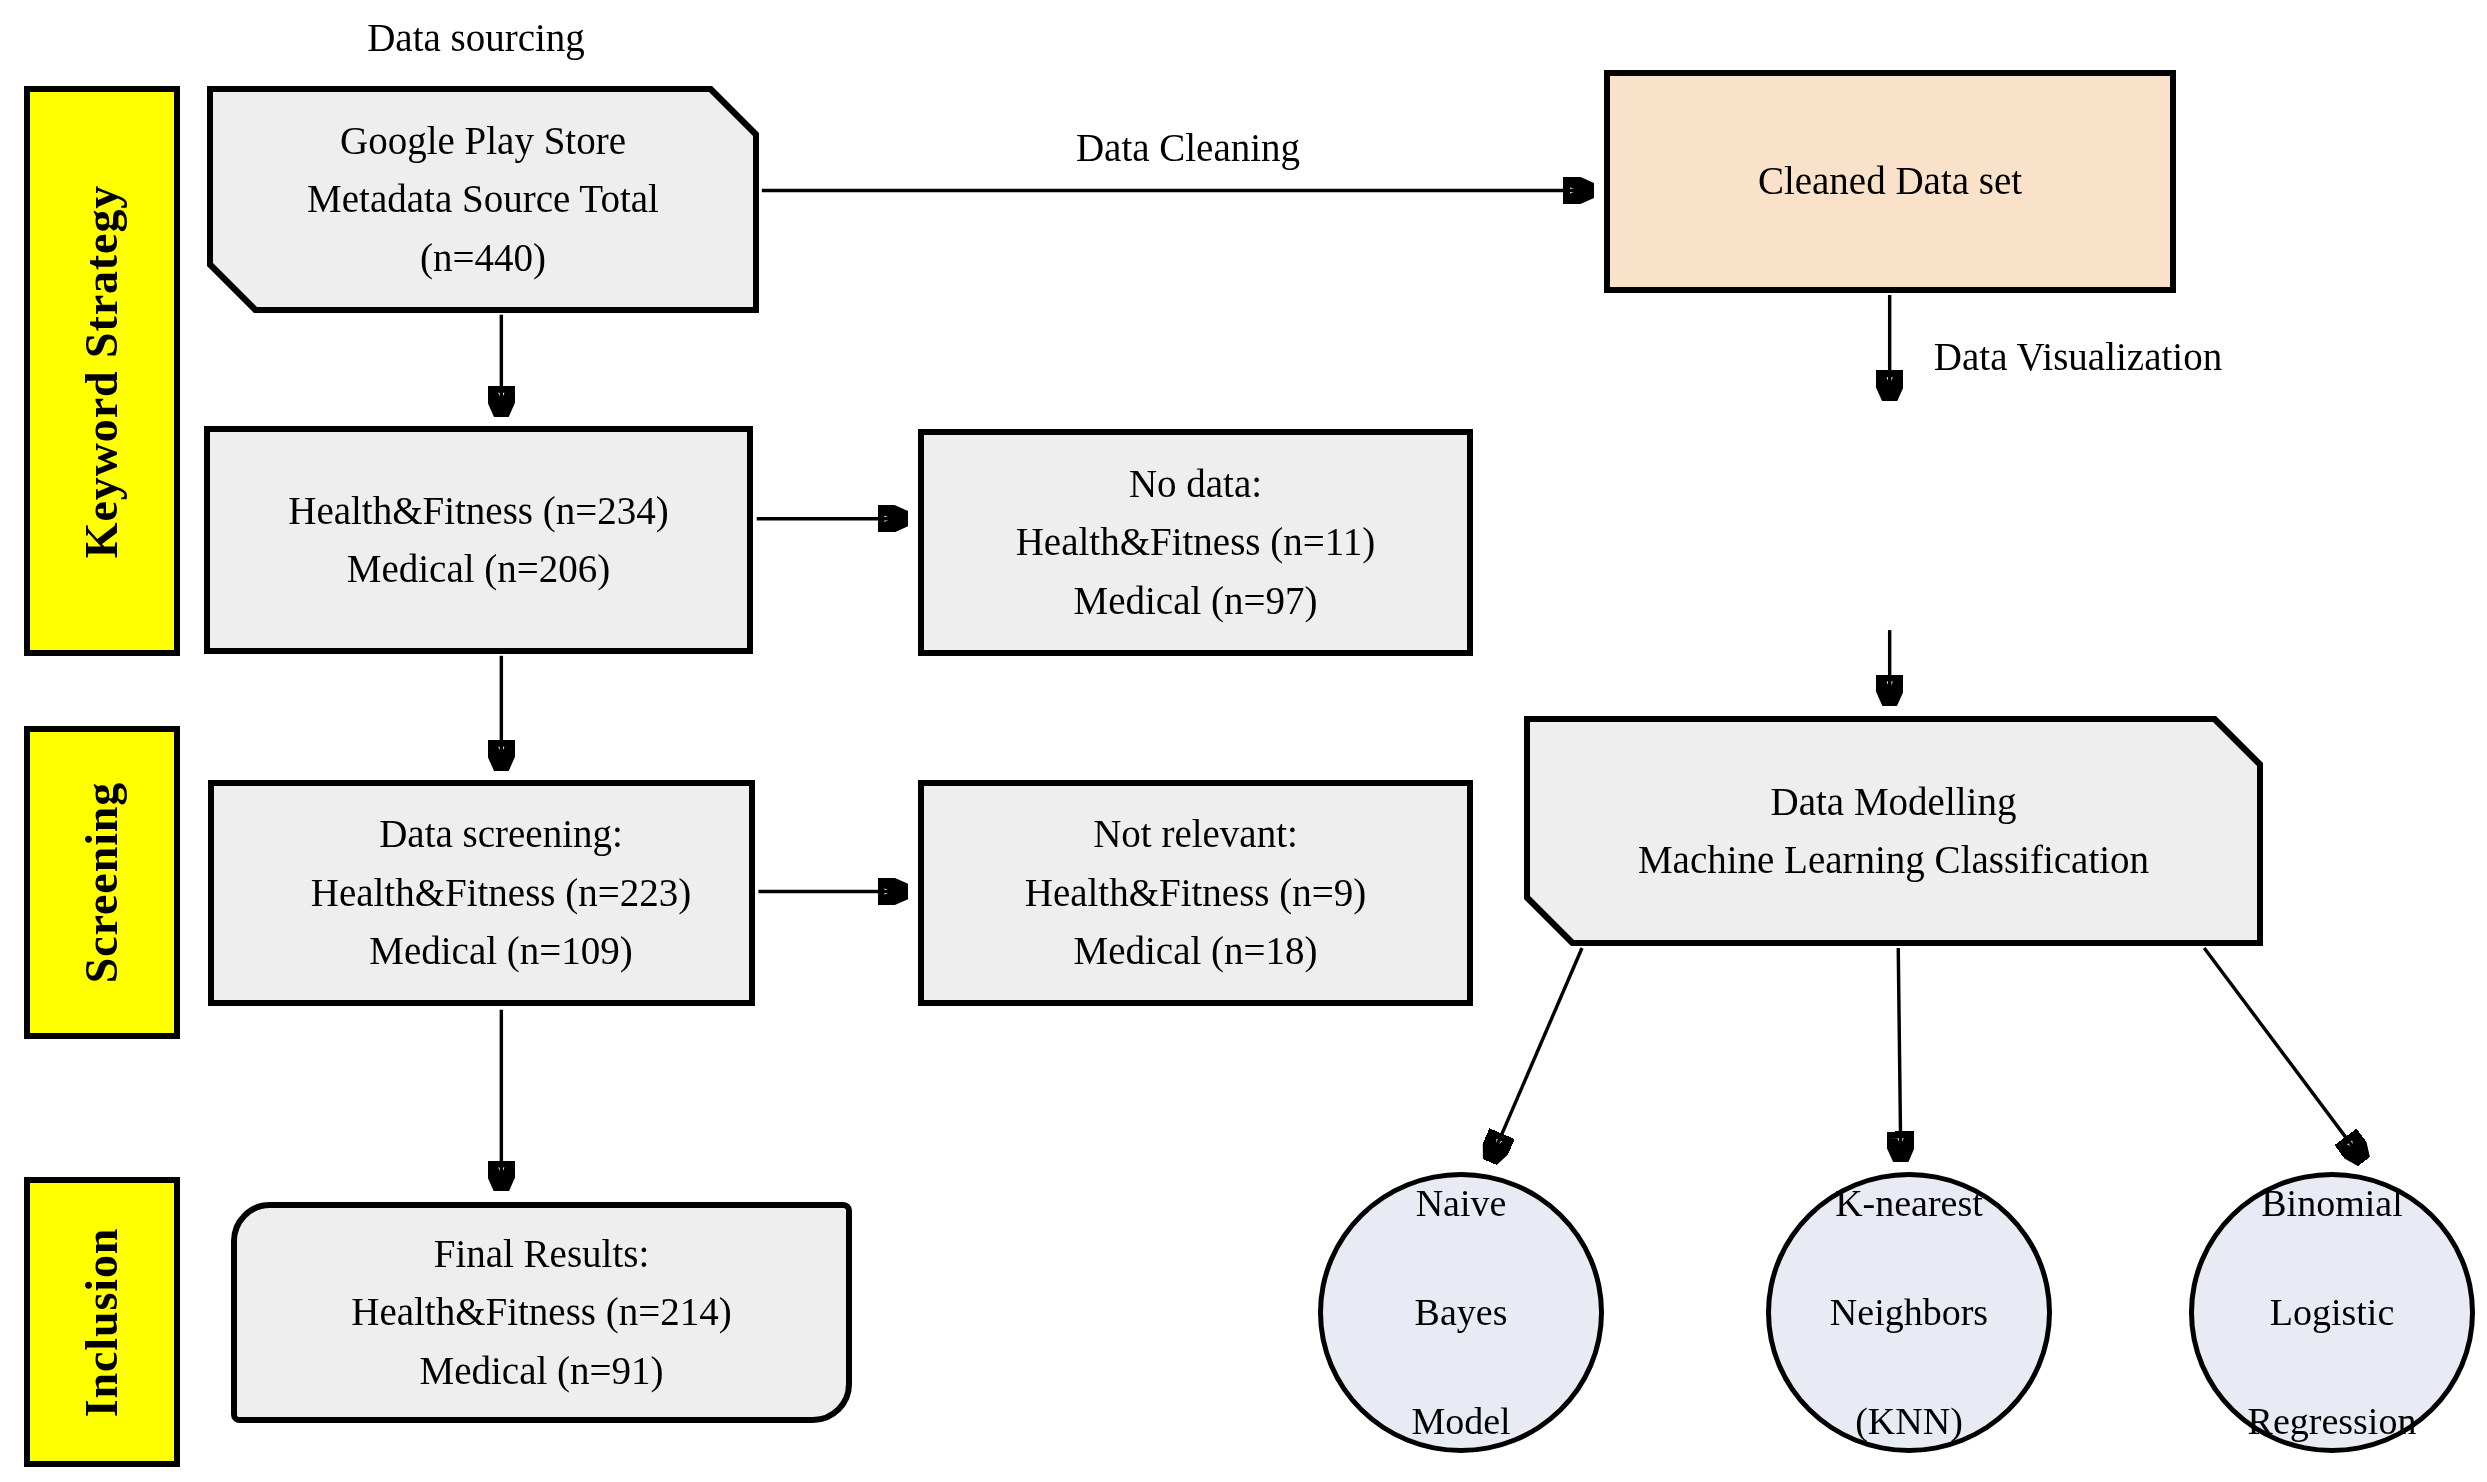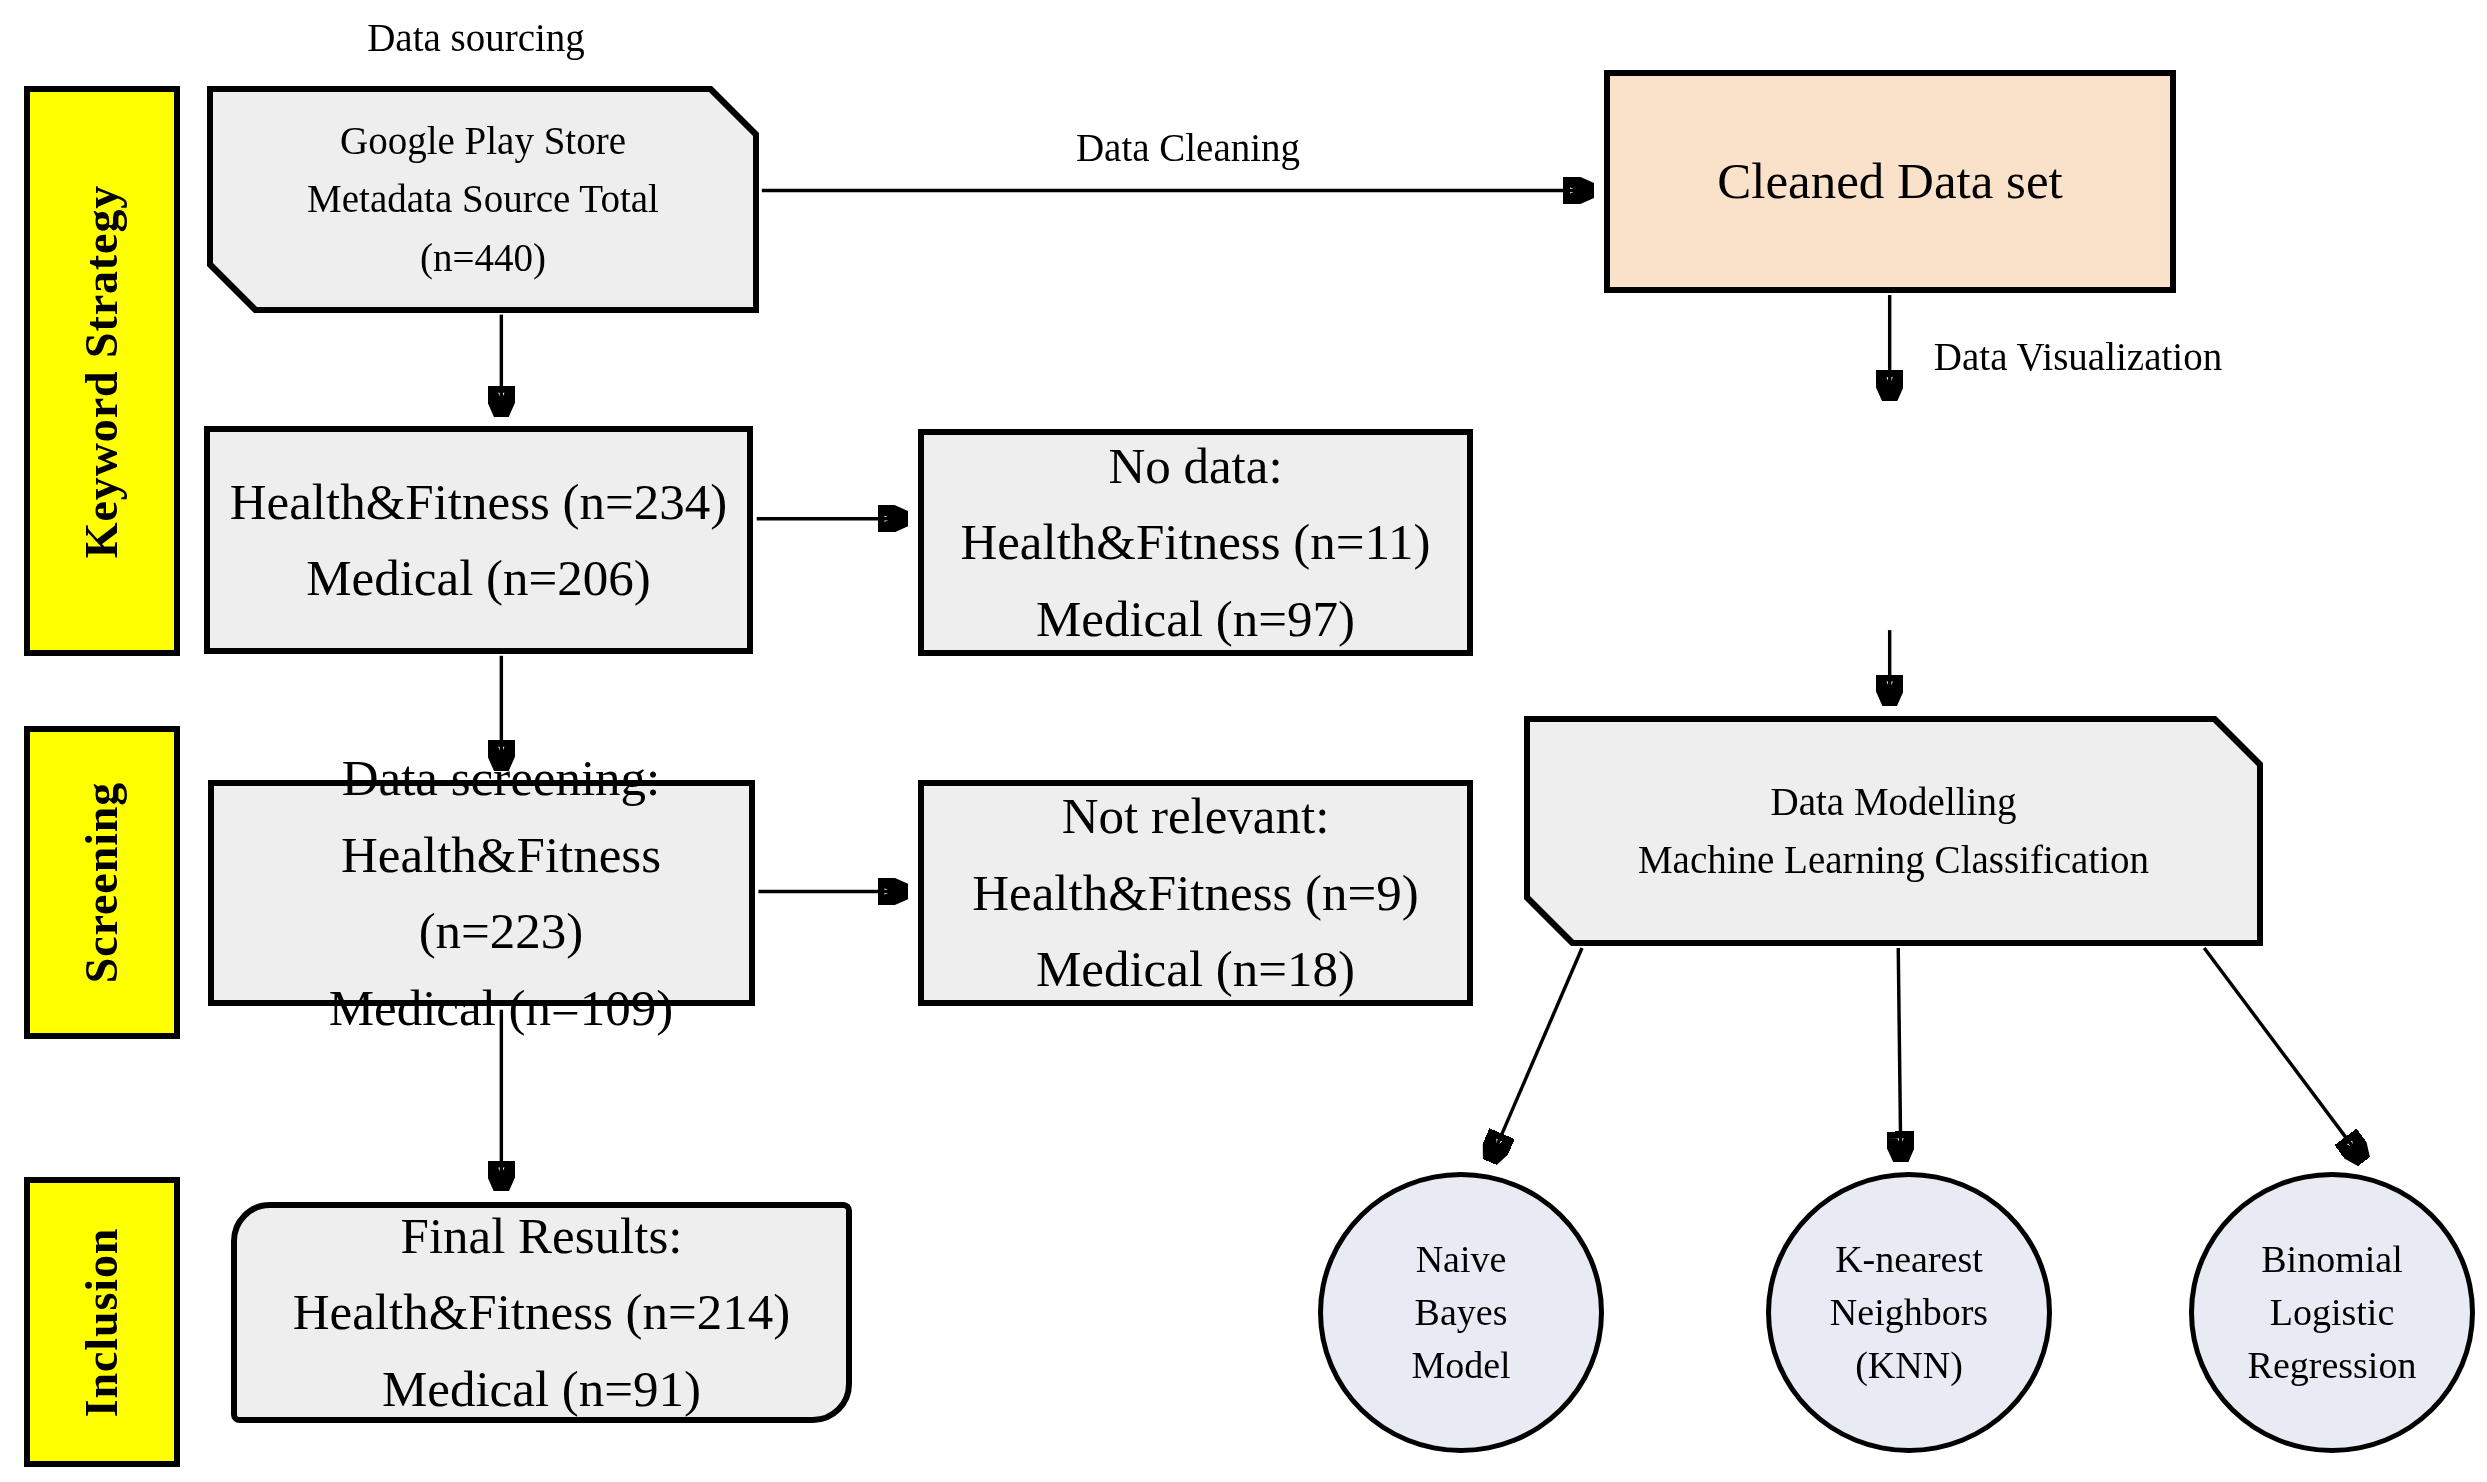--- a/index.html
+++ b/index.html
@@ -18,38 +18,38 @@
   }
   .stagebar span{
     transform:rotate(-90deg);white-space:nowrap;
     font-weight:bold;font-size:46px;letter-spacing:0.9px;
   }
 
   .pbox{
     position:absolute;background:#EEEEEE;border:6px solid #000;
     box-sizing:border-box;display:flex;flex-direction:column;
     align-items:center;justify-content:center;text-align:center;
-    font-size:51px;line-height:1.5;
+    font-size:39px;line-height:1.5;
   }
   .peach{background:#FAE1C9;}
   .rounded{border-radius:39px 8.6px 39px 8.6px;margin-left:19px;}
 
   .bevel{position:absolute;background:#000;
     clip-path:polygon(0 0, calc(100% - 47px) 0, 100% 47px, 100% 100%, 47px 100%, 0 calc(100% - 47px));}
   .bevel .inner{
     position:absolute;left:6px;top:6px;right:6px;bottom:6px;background:#EEEEEE;
     clip-path:polygon(0 0, calc(100% - 44px) 0, 100% 44px, 100% 100%, 44px 100%, 0 calc(100% - 44px));
     display:flex;flex-direction:column;align-items:center;justify-content:center;
     text-align:center;font-size:39px;line-height:1.5;
   }
 
   .circle{
     position:absolute;background:#E9EBF4;border:5.1px solid #000;border-radius:50%;
     box-sizing:border-box;display:flex;flex-direction:column;
-    align-items:center;justify-content:center;text-align:center;
+    align-items:center;justify-content:space-between;text-align:center;
     font-size:38px;line-height:1.4;
   }
 
   .flowlabel{
     position:absolute;text-align:center;font-size:39px;white-space:nowrap;
     transform:translateX(-50%);
   }
 </style>
 </head>
 <body>

